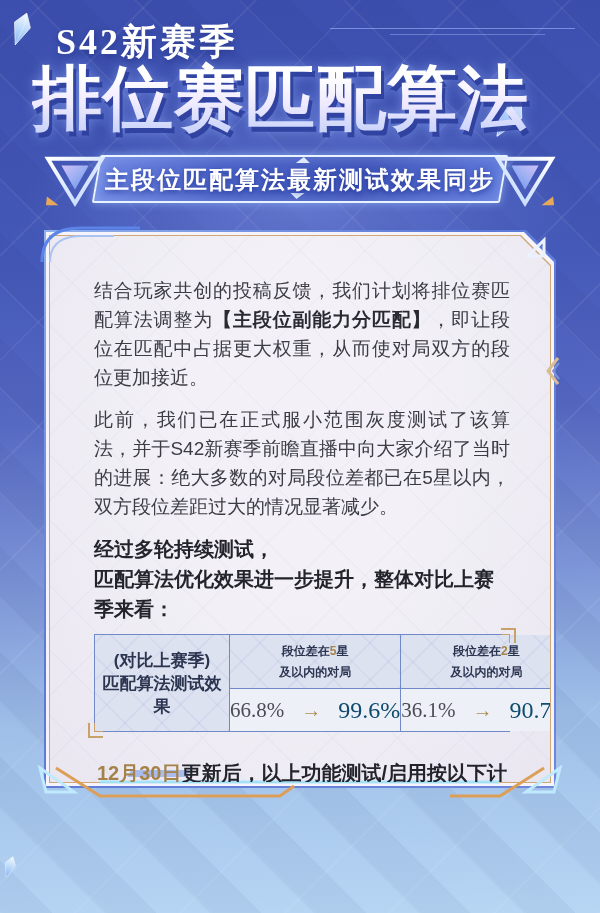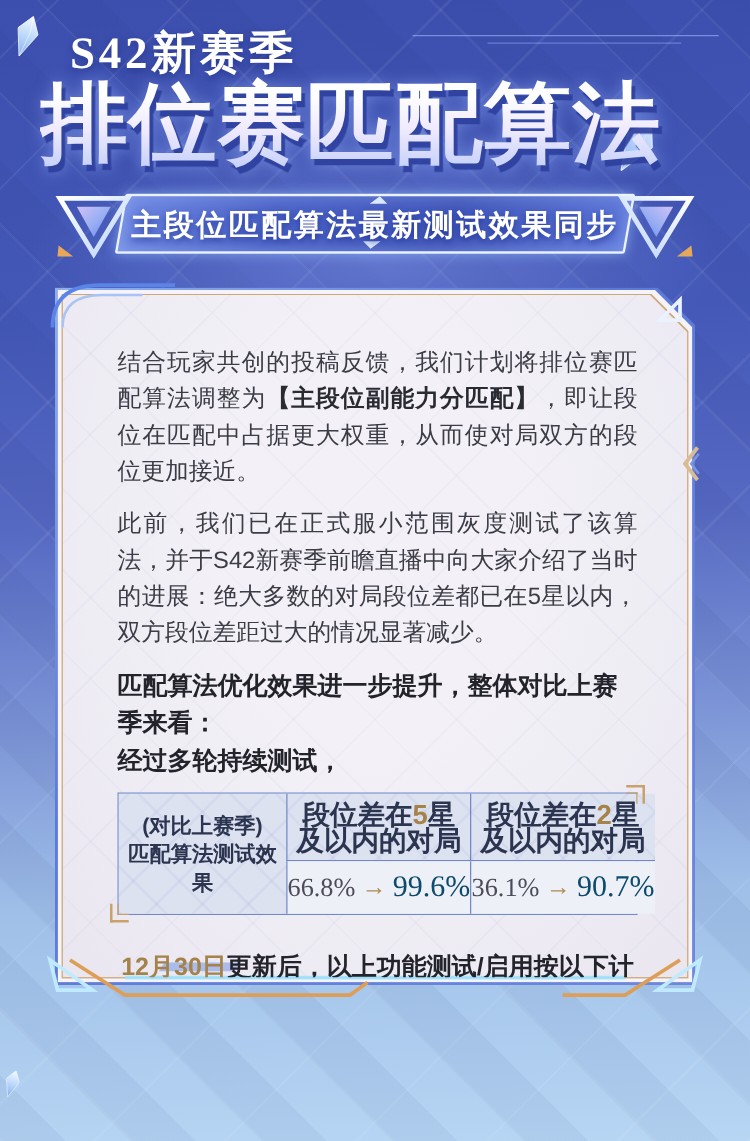--- a/index.html
+++ b/index.html
@@ -84,26 +84,26 @@
 
   
   .tbl { position:relative; display:grid; grid-template-columns:134px 1fr 1fr; grid-template-rows:54px 42px;
     border:1.5px solid #7089c8; margin-bottom:28px; background:#eef0f8; }
   .cell { display:flex; flex-direction:column; align-items:center; justify-content:center; }
   .rowhead { grid-column:1; grid-row:1/3; background:#dde2f1; font-size:17px; line-height:23px;
     font-weight:700; color:#2c3550; text-align:center;
     background-image:repeating-linear-gradient(45deg, rgba(110,125,190,0.08) 0 2px, transparent 2px 26px),
                      repeating-linear-gradient(-45deg, rgba(110,125,190,0.08) 0 2px, transparent 2px 26px); }
   .colhead { background:#dde2f1; border-left:1.5px solid #7089c8; border-bottom:1.5px solid #7089c8;
-    font-size:22px; line-height:21px; font-weight:700; color:#2c3550; text-align:center;
+    font-size:12px; line-height:21px; font-weight:700; color:#2c3550; text-align:center;
     background-image:repeating-linear-gradient(45deg, rgba(110,125,190,0.08) 0 2px, transparent 2px 26px),
                      repeating-linear-gradient(-45deg, rgba(110,125,190,0.08) 0 2px, transparent 2px 26px); }
   .gold-num { color:#a58248; }
   .val { flex-direction:row; background:#eef0f8; border-left:1.5px solid #7089c8;
-    font-family:"Liberation Serif","DejaVu Serif",serif; }
+    font-family:"Liberation Serif","DejaVu Serif",serif;gap:12px; }
   .val .old { font-size:21px; color:#4c4c58; }
   .val .arr { font-size:20px; color:#b08c50; margin:0 5px; }
   .val .new { font-size:24px; color:#0c4a6e; }
   .orn { position:absolute; width:15px; height:15px; pointer-events:none; }
   .orn::after { content:""; position:absolute; width:8px; height:8px; }
   .orn-tr { top:-7px; right:-7px; border-top:2px solid #c8a26a; border-right:2px solid #c8a26a; }
   .orn-tr::after { top:4px; right:4px; border-top:1.5px solid #c8a26a; border-right:1.5px solid #c8a26a; }
   .orn-bl { bottom:-7px; left:-7px; border-bottom:2px solid #c8a26a; border-left:2px solid #c8a26a; }
   .orn-bl::after { bottom:4px; left:4px; border-bottom:1.5px solid #c8a26a; border-left:1.5px solid #c8a26a; }
 
@@ -200,22 +200,22 @@
     <rect x="106" y="8" width="60" height="7" fill="#8fa8e8" opacity="0.7" transform="skewX(-30)"></rect>
   </svg>
 
   <div class="content">
 
     <p class="para"><span>结合玩家共创的投稿反馈，我们计划将排位赛匹配算法调整为</span><b>【主段位副能力分匹配】</b><span>，即让段位在匹配中占据更大权重，从而使对局双方的段位更加接近。</span></p>
 
     <p class="para">此前，我们已在正式服小范围灰度测试了该算法，并于S42新赛季前瞻直播中向大家介绍了当时的进展：绝大多数的对局段位差都已在5星以内，双方段位差距过大的情况显著减少。</p>
 
     <div class="heading">
+      <div>经过多轮持续测试，</div>
       <div>匹配算法优化效果进一步提升，整体对比上赛季来看：</div>
-      <div>经过多轮持续测试，</div>
     </div>
 
     <div class="tbl">
       <div class="orn orn-tr"></div>
       <div class="orn orn-bl"></div>
 
       <div class="cell rowhead" style="grid-column:1;grid-row:1/3">
         <div>(对比上赛季)</div>
         <div>匹配算法测试效果</div>
       </div>

